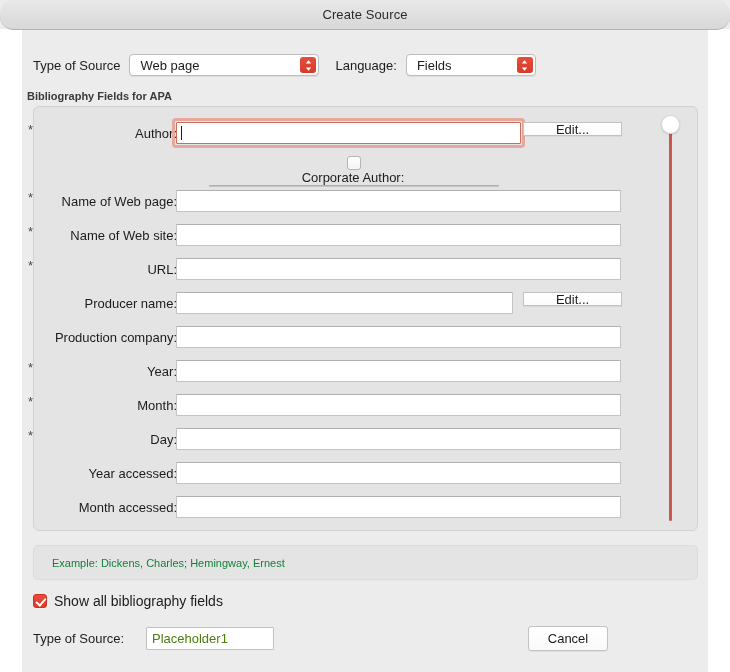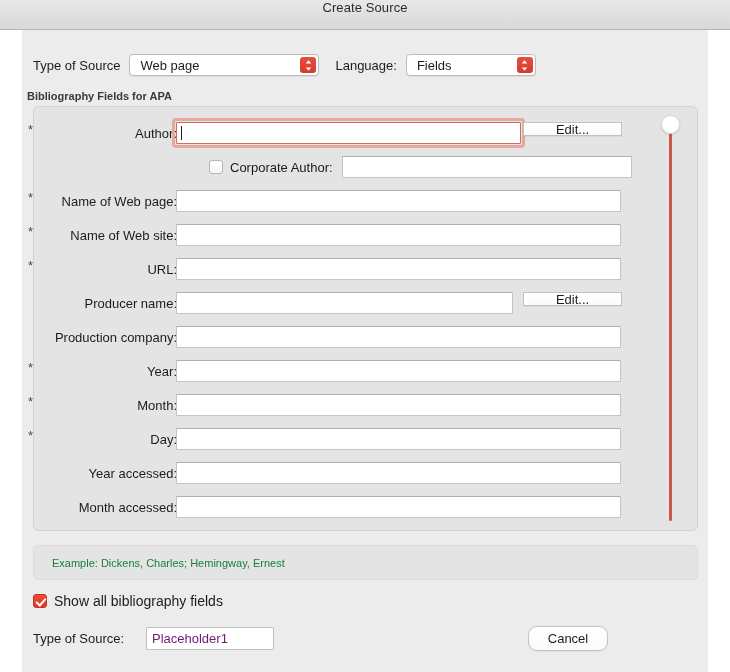--- a/index.html
+++ b/index.html
@@ -25,22 +25,23 @@
 
   
   .titlebar {
     position: absolute;
     left: 0; top: 0;
     width: 730px;
     height: 29px;
     background: linear-gradient(to bottom, #e8e8e8 0%, #d8d8d8 100%);
     border-bottom: 1px solid #b4b4b4;
     display: flex;
-    align-items: flex-start;
+    align-items: center;
     justify-content: center;
+    border-radius: 14px;
   }
   .titlebar-text {
     font-size: 13px;
     color: #2b2b2b;
     letter-spacing: 0.1px;
   }
 
   
   .gutter-left {
     position: absolute;
@@ -215,20 +216,21 @@
     cursor: default;
   }
 
   
   .corp-row {
     position: absolute;
     left: 209px;
     height: 22px;
     display: flex;
     align-items: center;
+    flex-direction: column;
   }
   .cb {
     width: 14px;
     height: 14px;
     border: 1px solid #b6b6b6;
     border-radius: 3px;
     background: linear-gradient(to bottom,#ffffff 0%,#f4f4f4 100%);
     box-sizing: border-box;
     flex: none;
   }
@@ -333,29 +335,29 @@
   .tag-input {
     position: absolute;
     left: 146px;
     top: 627px;
     width: 128px;
     height: 23px;
     background: #ffffff;
     border: 1px solid #c0c0c0;
     box-sizing: border-box;
     font-size: 13px;
-    color: #701a75;
+    color: #4d7c0f;
     padding: 0 5px;
     line-height: 21px;
     border-radius: 1px;
   }
   .btn {
     position: absolute;
     height: 25px;
-    border-radius: 9px;
+    border-radius: 3px;
     font-size: 13px;
     display: flex;
     align-items: center;
     justify-content: center;
     box-sizing: border-box;
     cursor: default;
   }
   .btn.cancel {
     left: 528px;
     top: 626px;

